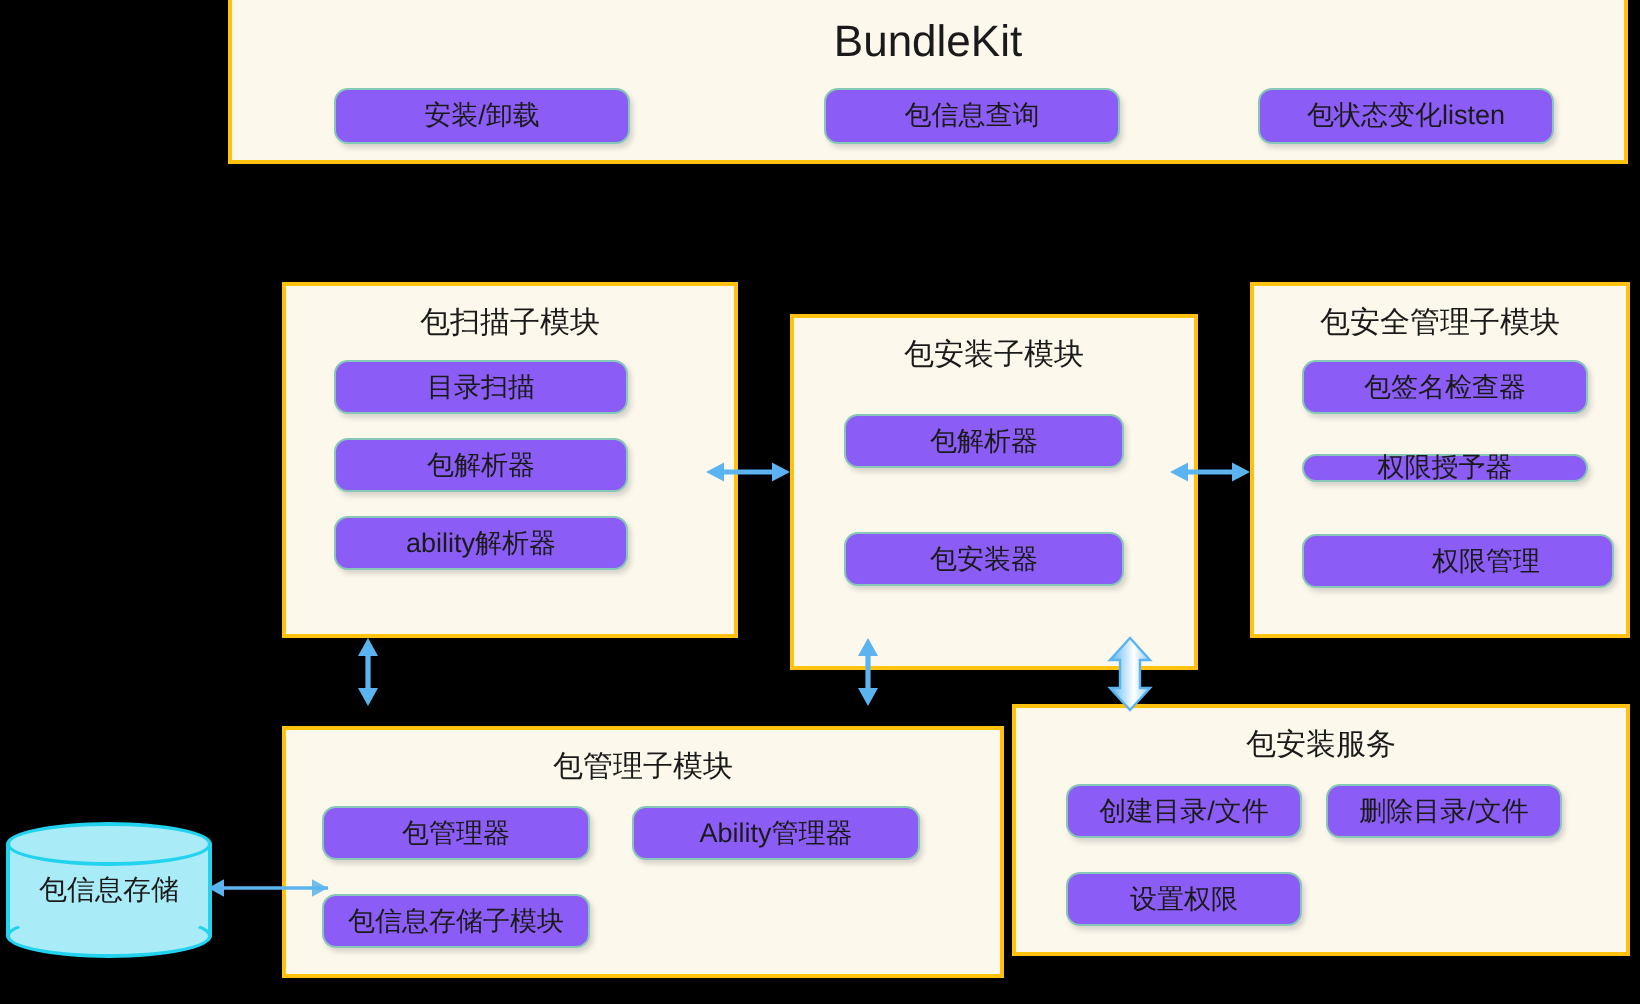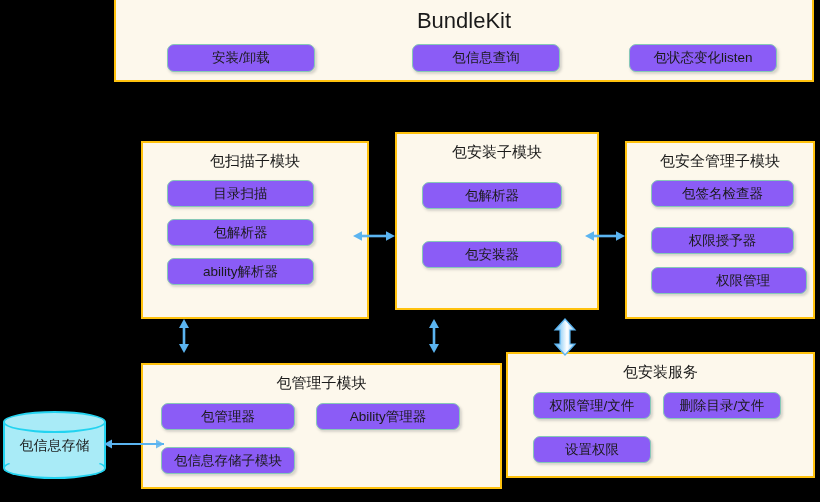--- a/index.html
+++ b/index.html
@@ -122,43 +122,43 @@
     <div class="chip" style="left:513px; top:48px; width:148px; height:28px;">包状态变化listen</div>
   </div>
 
   <div class="panel" style="left:141px; top:141px; width:228px; height:178px;">
     <div class="panel-title title-mid">包扫描子模块</div>
     <div class="chip" style="left:24px; top:37px; width:147px; height:27px;">目录扫描</div>
     <div class="chip" style="left:24px; top:76px; width:147px; height:27px;">包解析器</div>
     <div class="chip" style="left:24px; top:115px; width:147px; height:27px;">ability解析器</div>
   </div>
 
-  <div class="panel" style="left:395px; top:132px; width:204px; height:178px;">
+  <div class="panel" style="left:395px; top:157px; width:204px; height:178px;">
     <div class="panel-title title-mid">包安装子模块</div>
     <div class="chip" style="left:25px; top:48px; width:140px; height:27px;">包解析器</div>
     <div class="chip" style="left:25px; top:107px; width:140px; height:27px;">包安装器</div>
   </div>
 
   <div class="panel" style="left:625px; top:141px; width:190px; height:178px;">
     <div class="panel-title title-mid">包安全管理子模块</div>
     <div class="chip" style="left:24px; top:37px; width:143px; height:27px;">包签名检查器</div>
-    <div class="chip" style="left:24px; top:84px; width:143px; height:27px;">权限授予器</div>
+    <div class="chip" style="left:24px; top:84px; width:143px; height:14px;">权限授予器</div>
     <div class="chip" style="left:24px; top:124px; width:156px; height:27px;padding-left:28px;">权限管理</div>
   </div>
 
   <div class="panel" style="left:141px; top:352px; width:361px; height:126px;margin-top:11px;">
     <div class="panel-title title-mid">包管理子模块</div>
     <div class="chip" style="left:18px; top:38px; width:134px; height:27px;">包管理器</div>
     <div class="chip" style="left:173px; top:38px; width:144px; height:27px;">Ability管理器</div>
     <div class="chip" style="left:18px; top:82px; width:134px; height:27px;">包信息存储子模块</div>
   </div>
 
   <div class="panel" style="left:506px; top:352px; width:309px; height:126px;">
     <div class="panel-title title-mid">包安装服务</div>
-    <div class="chip" style="left:25px; top:38px; width:118px; height:27px;">权限管理/文件</div>
+    <div class="chip" style="left:25px; top:38px; width:118px; height:27px;">创建目录/文件</div>
     <div class="chip" style="left:155px; top:38px; width:118px; height:27px;">删除目录/文件</div>
     <div class="chip" style="left:25px; top:82px; width:118px; height:27px;">设置权限</div>
   </div>
 
   <div class="cylinder" style="left:3px; top:411px; width:103px; height:68px;">
     <div class="cyl-body"></div>
     <div class="cyl-bottom"></div>
     <div class="cyl-top"></div>
     <div class="cyl-label">
       <div>包信息存储</div>

